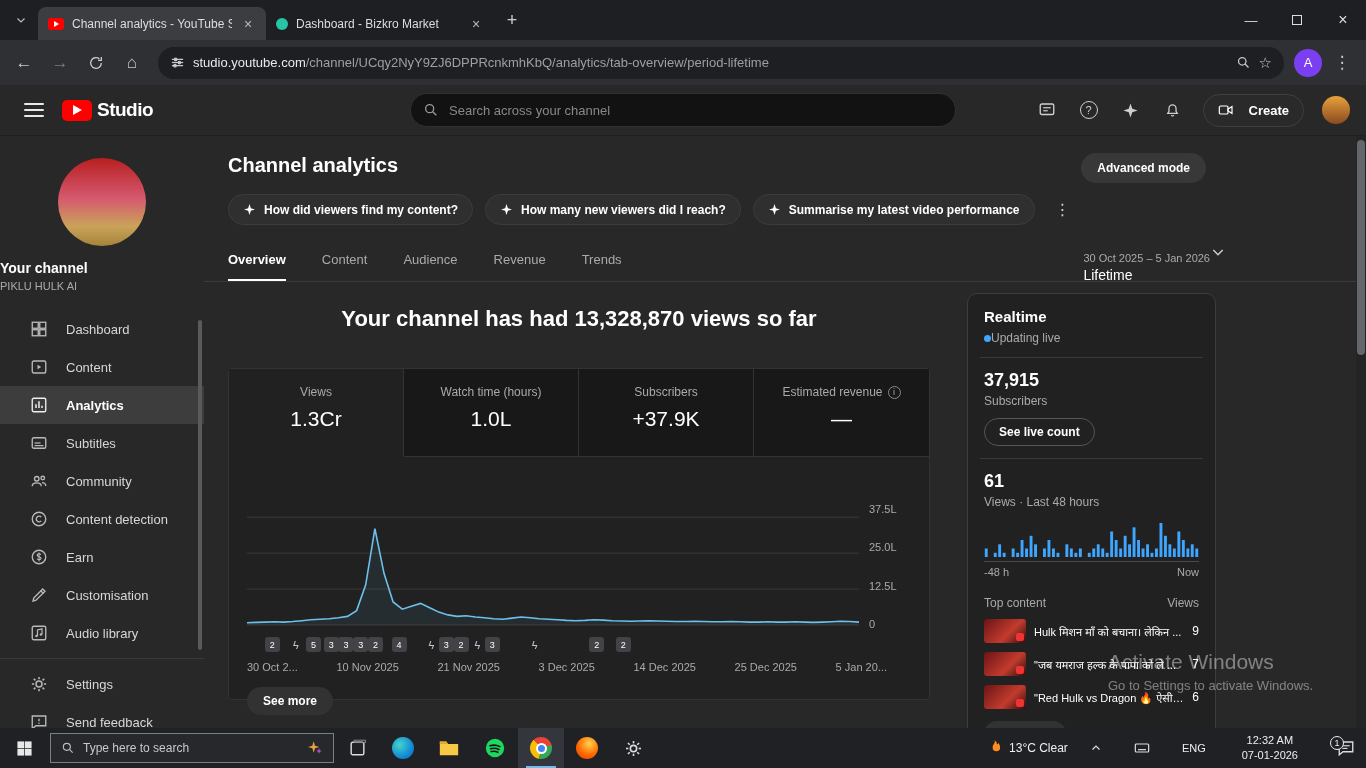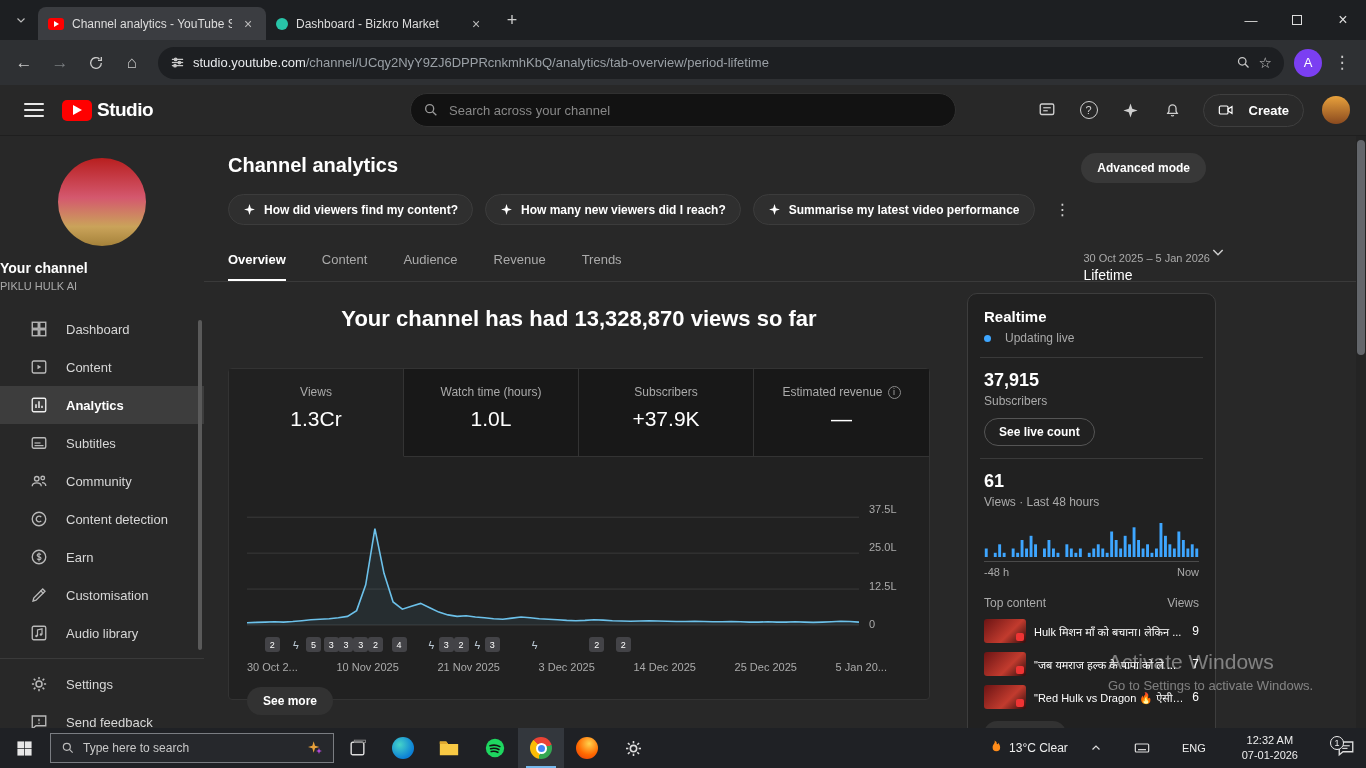--- a/index.html
+++ b/index.html
@@ -91,21 +91,21 @@
   .yl0 { top:3px; } .yl1 { top:41px; } .yl2 { top:80px; } .yl3 { top:118px; }
   .markers-row { position:absolute; left:18px; top:268px; width:612px; height:17px; }
   .mk { position:absolute; top:0; width:15px; height:15px; background:#434347; border-radius:3px; color:#fff; font-size:9px; display:flex; align-items:center; justify-content:center; }
   .mk.icon { background:transparent; color:#b9c7d2; font-size:11px; }
   .x-labels { position:absolute; left:18px; top:292px; width:640px; display:flex; justify-content:space-between; font-size:11px; color:#aaa; }
   .seemore-btn { position:absolute; left:18px; top:318px; height:28px; padding:0 16px; background:#323232; border-radius:15px; font-size:12px; font-weight:bold; color:#fff; display:flex; align-items:center; }
 
   
   .realtime { position:absolute; left:967px; top:293px; width:249px; height:452px; background:#212121; border:1px solid #3d3d3d; border-radius:10px; padding:14px 16px; }
   .rt-title { font-size:15px; font-weight:bold; }
-  .rt-live { display:flex; align-items:center; gap:14px; margin-top:6px; font-size:12px; color:#aaa; }
+  .rt-live { display:flex; align-items:center; gap:0; margin-top:6px; font-size:12px; color:#aaa; }
   .rt-dot { width:7px; height:7px; border-radius:50%; background:#3ea6ff; }
   .rt-hr { border:none; border-top:1px solid #3a3a3a; margin:12px -4px; }
   .rt-big { font-size:18px; font-weight:bold; }
   .rt-sub { font-size:12px; color:#aaa; margin-top:3px; }
   .rt-livebtn { display:inline-flex; align-items:center; height:28px; padding:0 14px; border:1px solid #555; border-radius:15px; font-size:12px; font-weight:bold; color:#fff; margin-top:10px; background:transparent; }
   .rt-chart { margin-top:10px; border-bottom:1px solid #4a4a4a; }
   .rt-axis { display:flex; justify-content:space-between; font-size:11px; color:#aaa; margin-top:4px; }
   .rt-tc-head { display:flex; justify-content:space-between; font-size:12px; color:#aaa; margin-top:18px; }
   .rt-row { display:flex; align-items:center; gap:8px; margin-top:9px; }
   .rt-thumb { width:42px; height:24px; border-radius:3px; flex:0 0 auto; background:linear-gradient(135deg,#6b1414,#c23b2e 60%,#2b0d0d); position:relative; }

